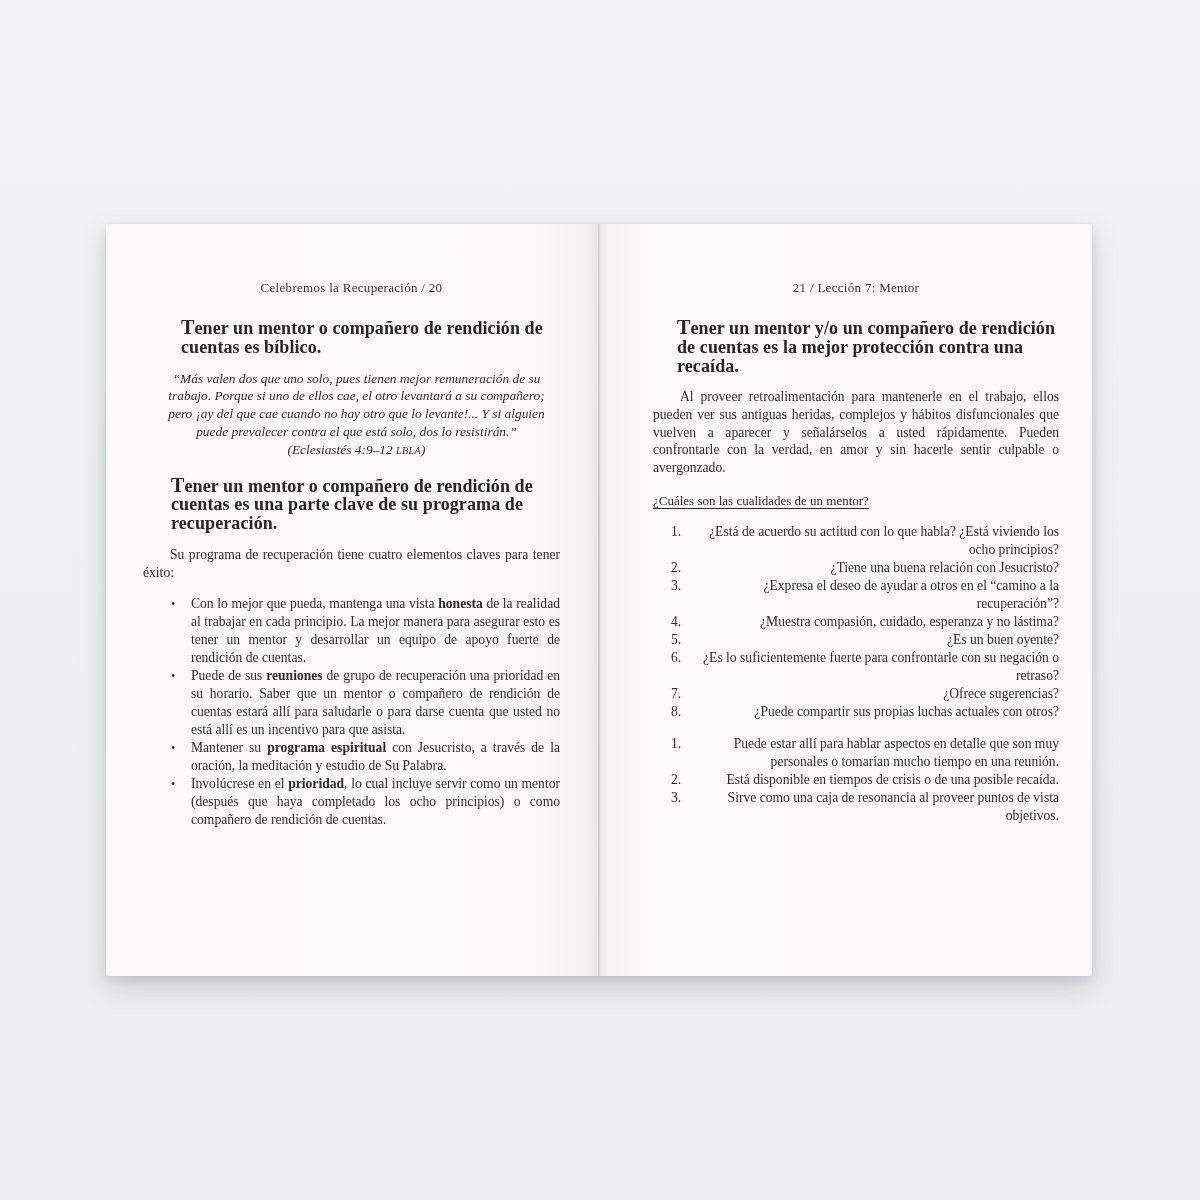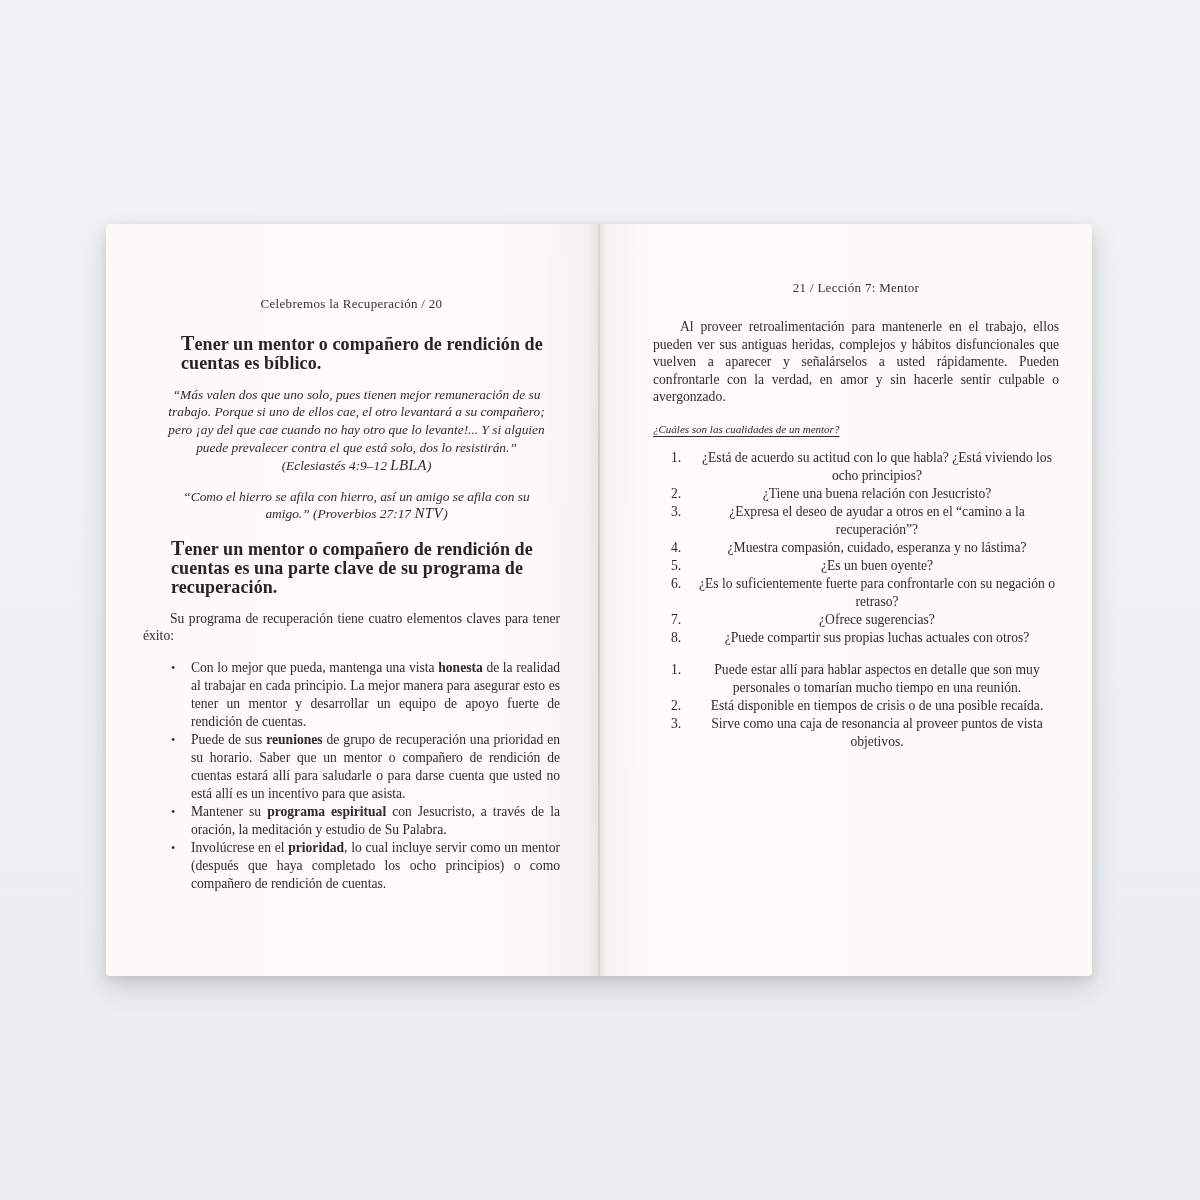--- a/index.html
+++ b/index.html
@@ -29,21 +29,21 @@
     background: #fbfaf8;
   }
   .page {
     box-sizing: border-box;
     width: 493px;
     color: #2e2c28;
     position: relative;
     overflow: hidden;
   }
   .page-left {
-    padding: 72px 39px 0 37px;
+    padding: 56px 39px 0 37px;
     border-radius: 4px 0 0 4px;
     background: linear-gradient(to right, #fbfaf7 0%, #fdfcfa 55%, #fcfbf9 86%, #f4f2ee 97.5%, #e6e4df 100%);
   }
   .page-right {
     padding: 56px 33px 0 54px;
     border-radius: 0 4px 4px 0;
     background: linear-gradient(to right, #e8e6e1 0%, #f6f4f0 1.8%, #fdfcfa 11%, #fcfbf9 60%, #fbfaf7 100%);
   }
   .spine {
     position: absolute;
@@ -78,21 +78,21 @@
   .ml-sm { margin-left: 24px; }
   .quote {
     font-style: italic;
     text-align: center;
     font-size: 13.4px;
     line-height: 17.8px;
     margin: 13px 12px 13px 22px;
     color: #2e2c28;
   }
   .version {
-    font-size: 15px;
+    font-size: 10px;
     letter-spacing: 0.4px;
   }
   .para {
     font-size: 13.6px;
     line-height: 17.6px;
     text-align: justify;
     text-indent: 27px;
     margin: 13px 0 0 0;
   }
   .bullets {
@@ -110,61 +110,59 @@
     flex: none;
     font-size: 12px;
   }
   .btext {
     flex: 1;
     text-align: justify;
   }
   .btext b { font-weight: 700; }
   .subhead {
     font-weight: 400;
-    font-size: 11px;
+    font-size: 13px;
     margin: 17px 0 0 0;
     text-decoration: underline;
     text-underline-offset: 2.5px;
     text-decoration-thickness: 1px;
     color: #2c2a26;
-    font-style: italic;
   }
   .numlist {
     list-style: none;
     margin: 14px 0 0 18px;
     padding: 0;
   }
   .numitem {
     display: flex;
     font-size: 13.6px;
     line-height: 18px;
   }
   .num {
     width: 24px;
     flex: none;
   }
   .ntext {
     flex: 1;
-    text-align: center;
+    text-align: right;
   }
 </style>
 </head>
 <body>
 
 <div class="scene">
   <div class="book">
 
     <section class="page page-left">
       <header class="running-head">Celebremos la Recuperación  /  20</header>
 
       <p class="heading ml-lg">Tener un mentor o compañero de rendición de cuentas es bíblico.</p>
 
       <blockquote class="quote"><span>“Más valen dos que uno solo, pues tienen mejor remuneración de su trabajo. Porque si uno de ellos cae, el otro levantará a su compañero; pero ¡ay del que cae cuando no hay otro que lo levante!... Y si alguien puede prevalecer contra el que está solo, dos lo resistirán.”</span><span class="cite"><span> (Eclesiastés 4:9–12 </span><span class="version">LBLA</span><span>)</span></span></blockquote>
 
-      <blockquote class="quote"><span>“Como el hierro se afila con hierro, así un amigo se afila con su amigo.”</span><span class="cite"><span> (Proverbios 27:17 </span><span class="version">NTV</span><span>)</span></span></blockquote>
 
       <p class="heading ml-md" style="margin-top:16px;">Tener un mentor o compañero de rendición de cuentas es una parte clave de su programa de recuperación.</p>
 
       <p class="para">Su programa de recuperación tiene cuatro elementos claves para tener éxito:</p>
 
       <ul class="bullets">
         <li class="bullet">
             <span class="glyph">•</span>
             <span class="btext"><span>Con lo mejor que pueda, mantenga una vista </span><b>honesta</b><span> de la realidad al trabajar en cada principio. La mejor manera para asegurar esto es tener un mentor y desarrollar un equipo de apoyo fuerte de rendición de cuentas.</span></span>
           </li>
@@ -179,20 +177,21 @@
         <li class="bullet">
             <span class="glyph">•</span>
             <span class="btext"><span>Involúcrese en el </span><b>prioridad</b><span>, lo cual incluye servir como un mentor (después que haya completado los ocho principios) o como compañero de rendición de cuentas.</span></span>
           </li>
       </ul>
     </section>
 
     <section class="page page-right">
       <header class="running-head">21  /  Lección 7: Mentor</header>
 
+      <p class="heading ml-sm">Tener un mentor y/o un compañero de rendición de cuentas es la mejor protección contra una recaída.</p>
 
       <p class="para">Al proveer retroalimentación para mantenerle en el trabajo, ellos pueden ver sus antiguas heridas, complejos y hábitos disfuncionales que vuelven a aparecer y señalárselos a usted rápidamente. Pueden confrontarle con la verdad, en amor y sin hacerle sentir culpable o avergonzado.</p>
 
       <h3 class="subhead">¿Cuáles son las cualidades de un mentor?</h3>
 
 
 
       <ol class="numlist">
         <li class="numitem">
             <span class="num">1.</span>

